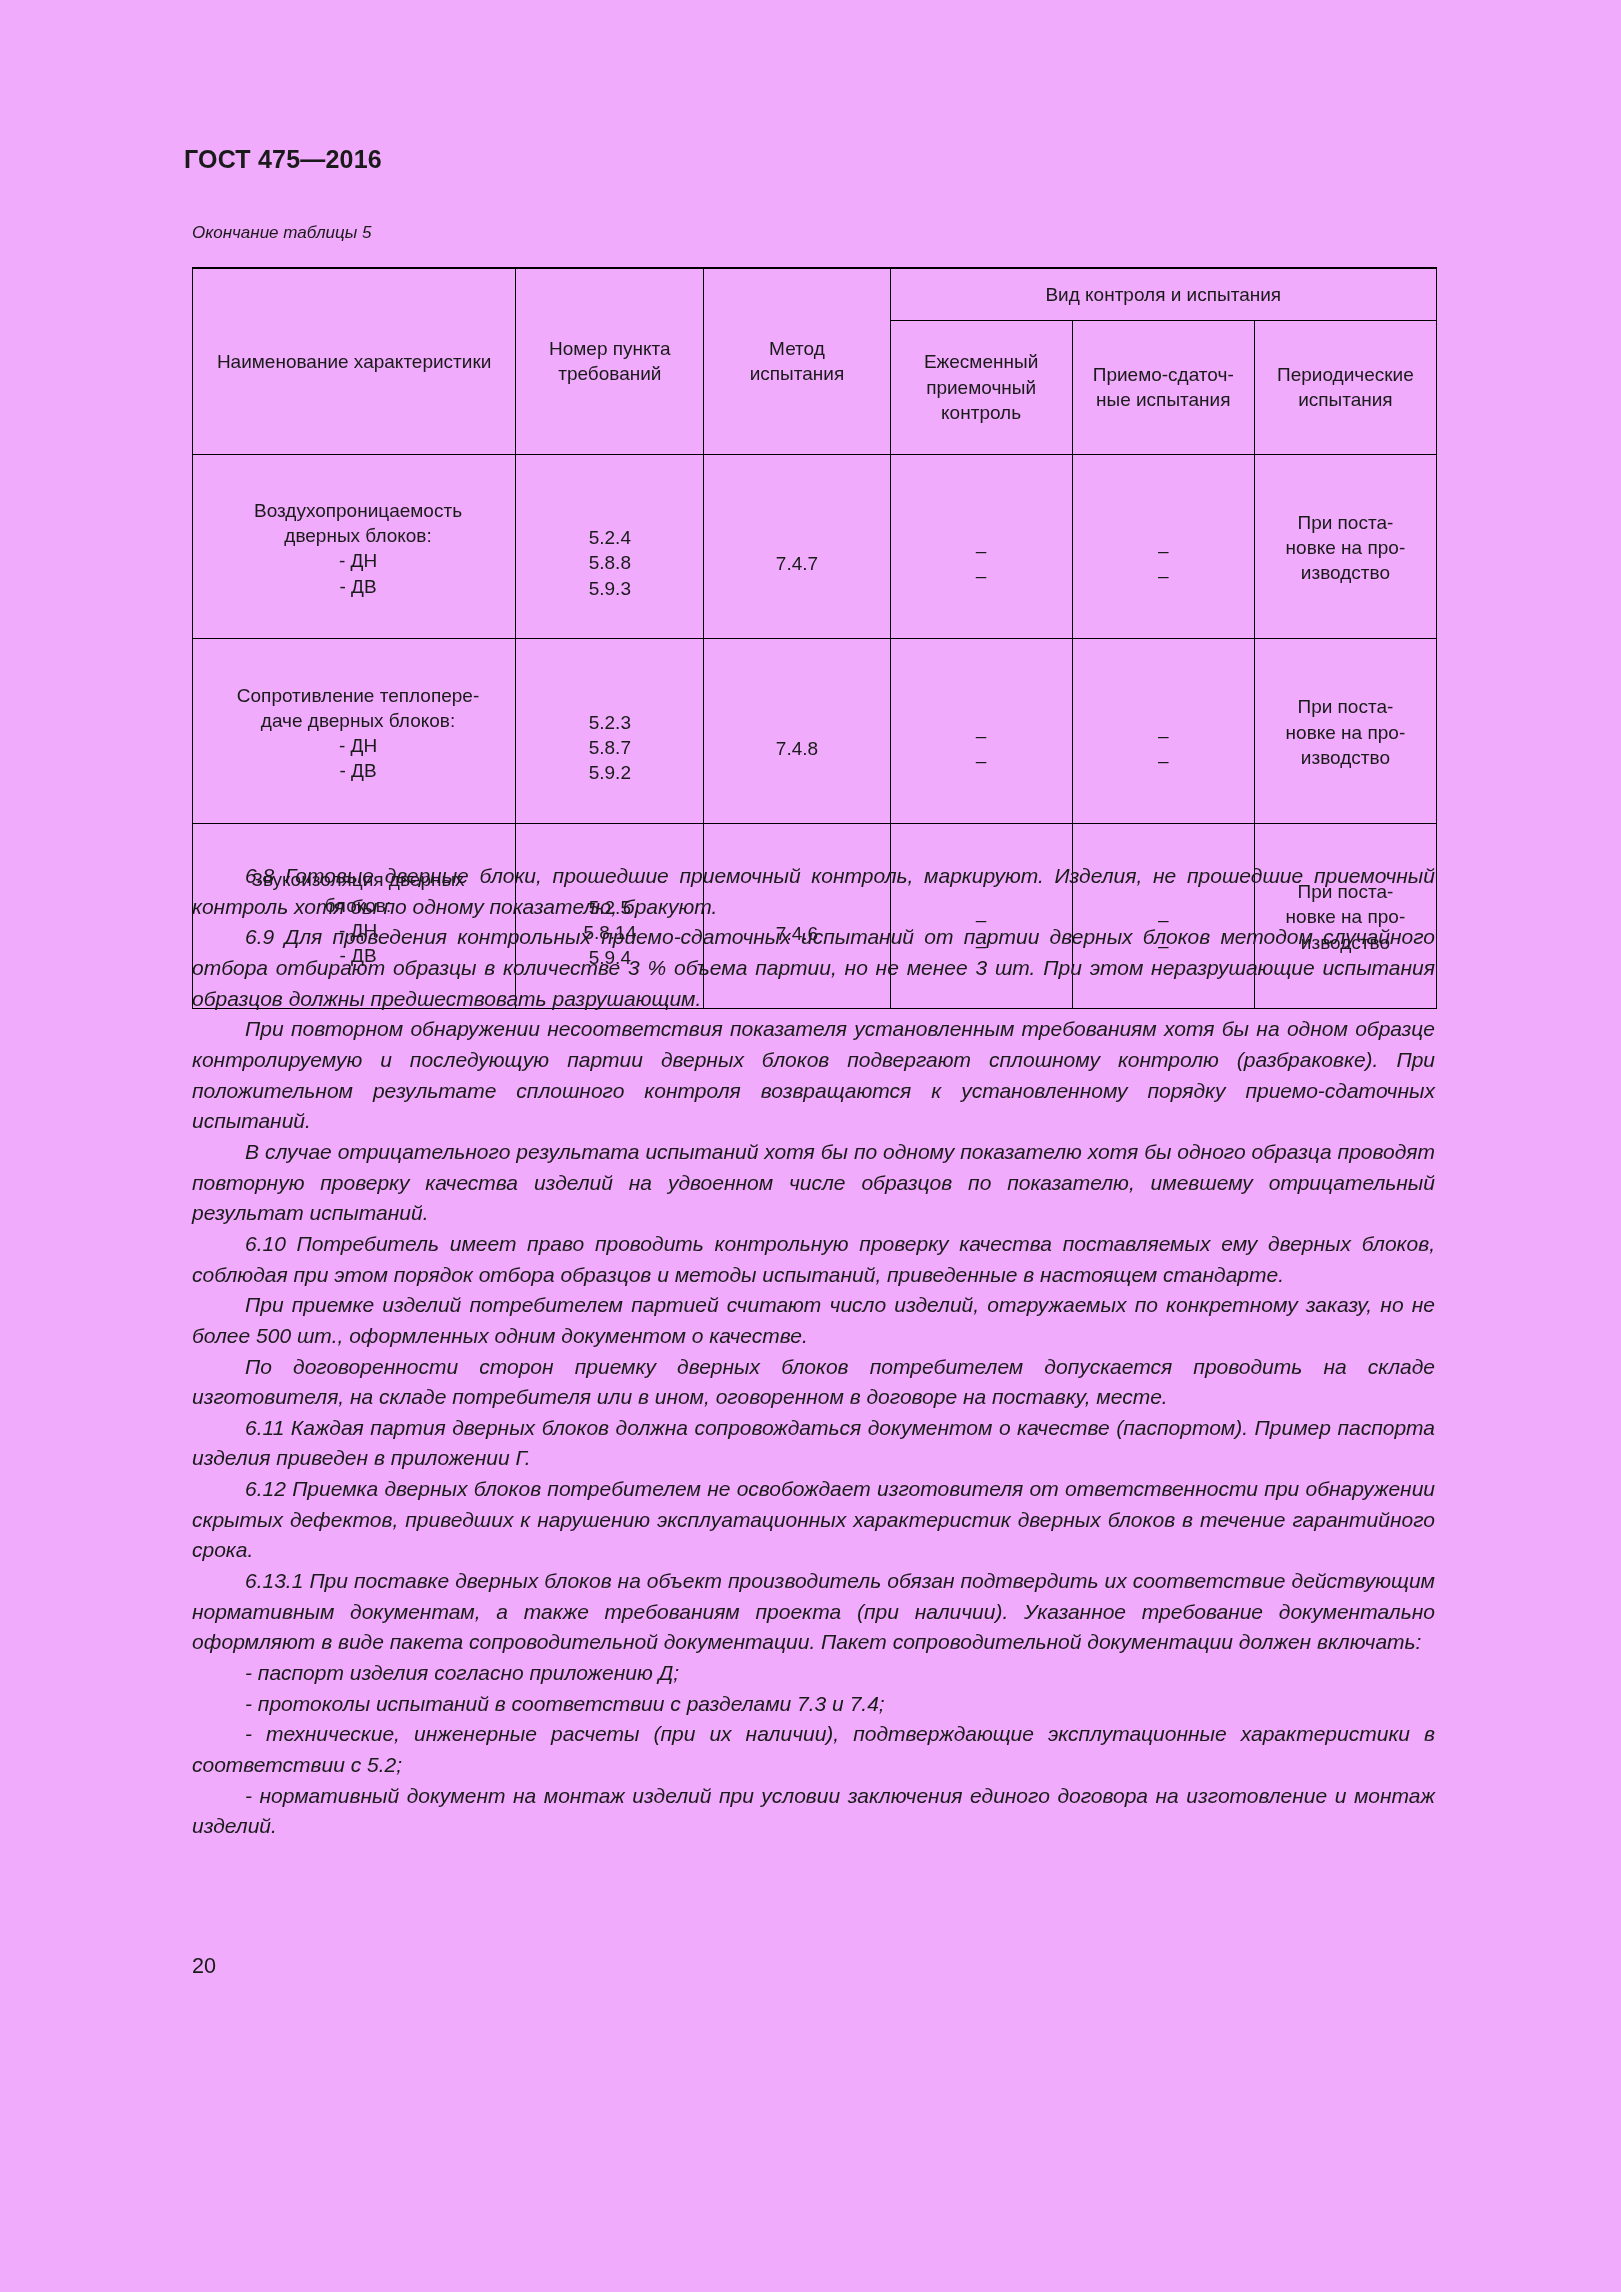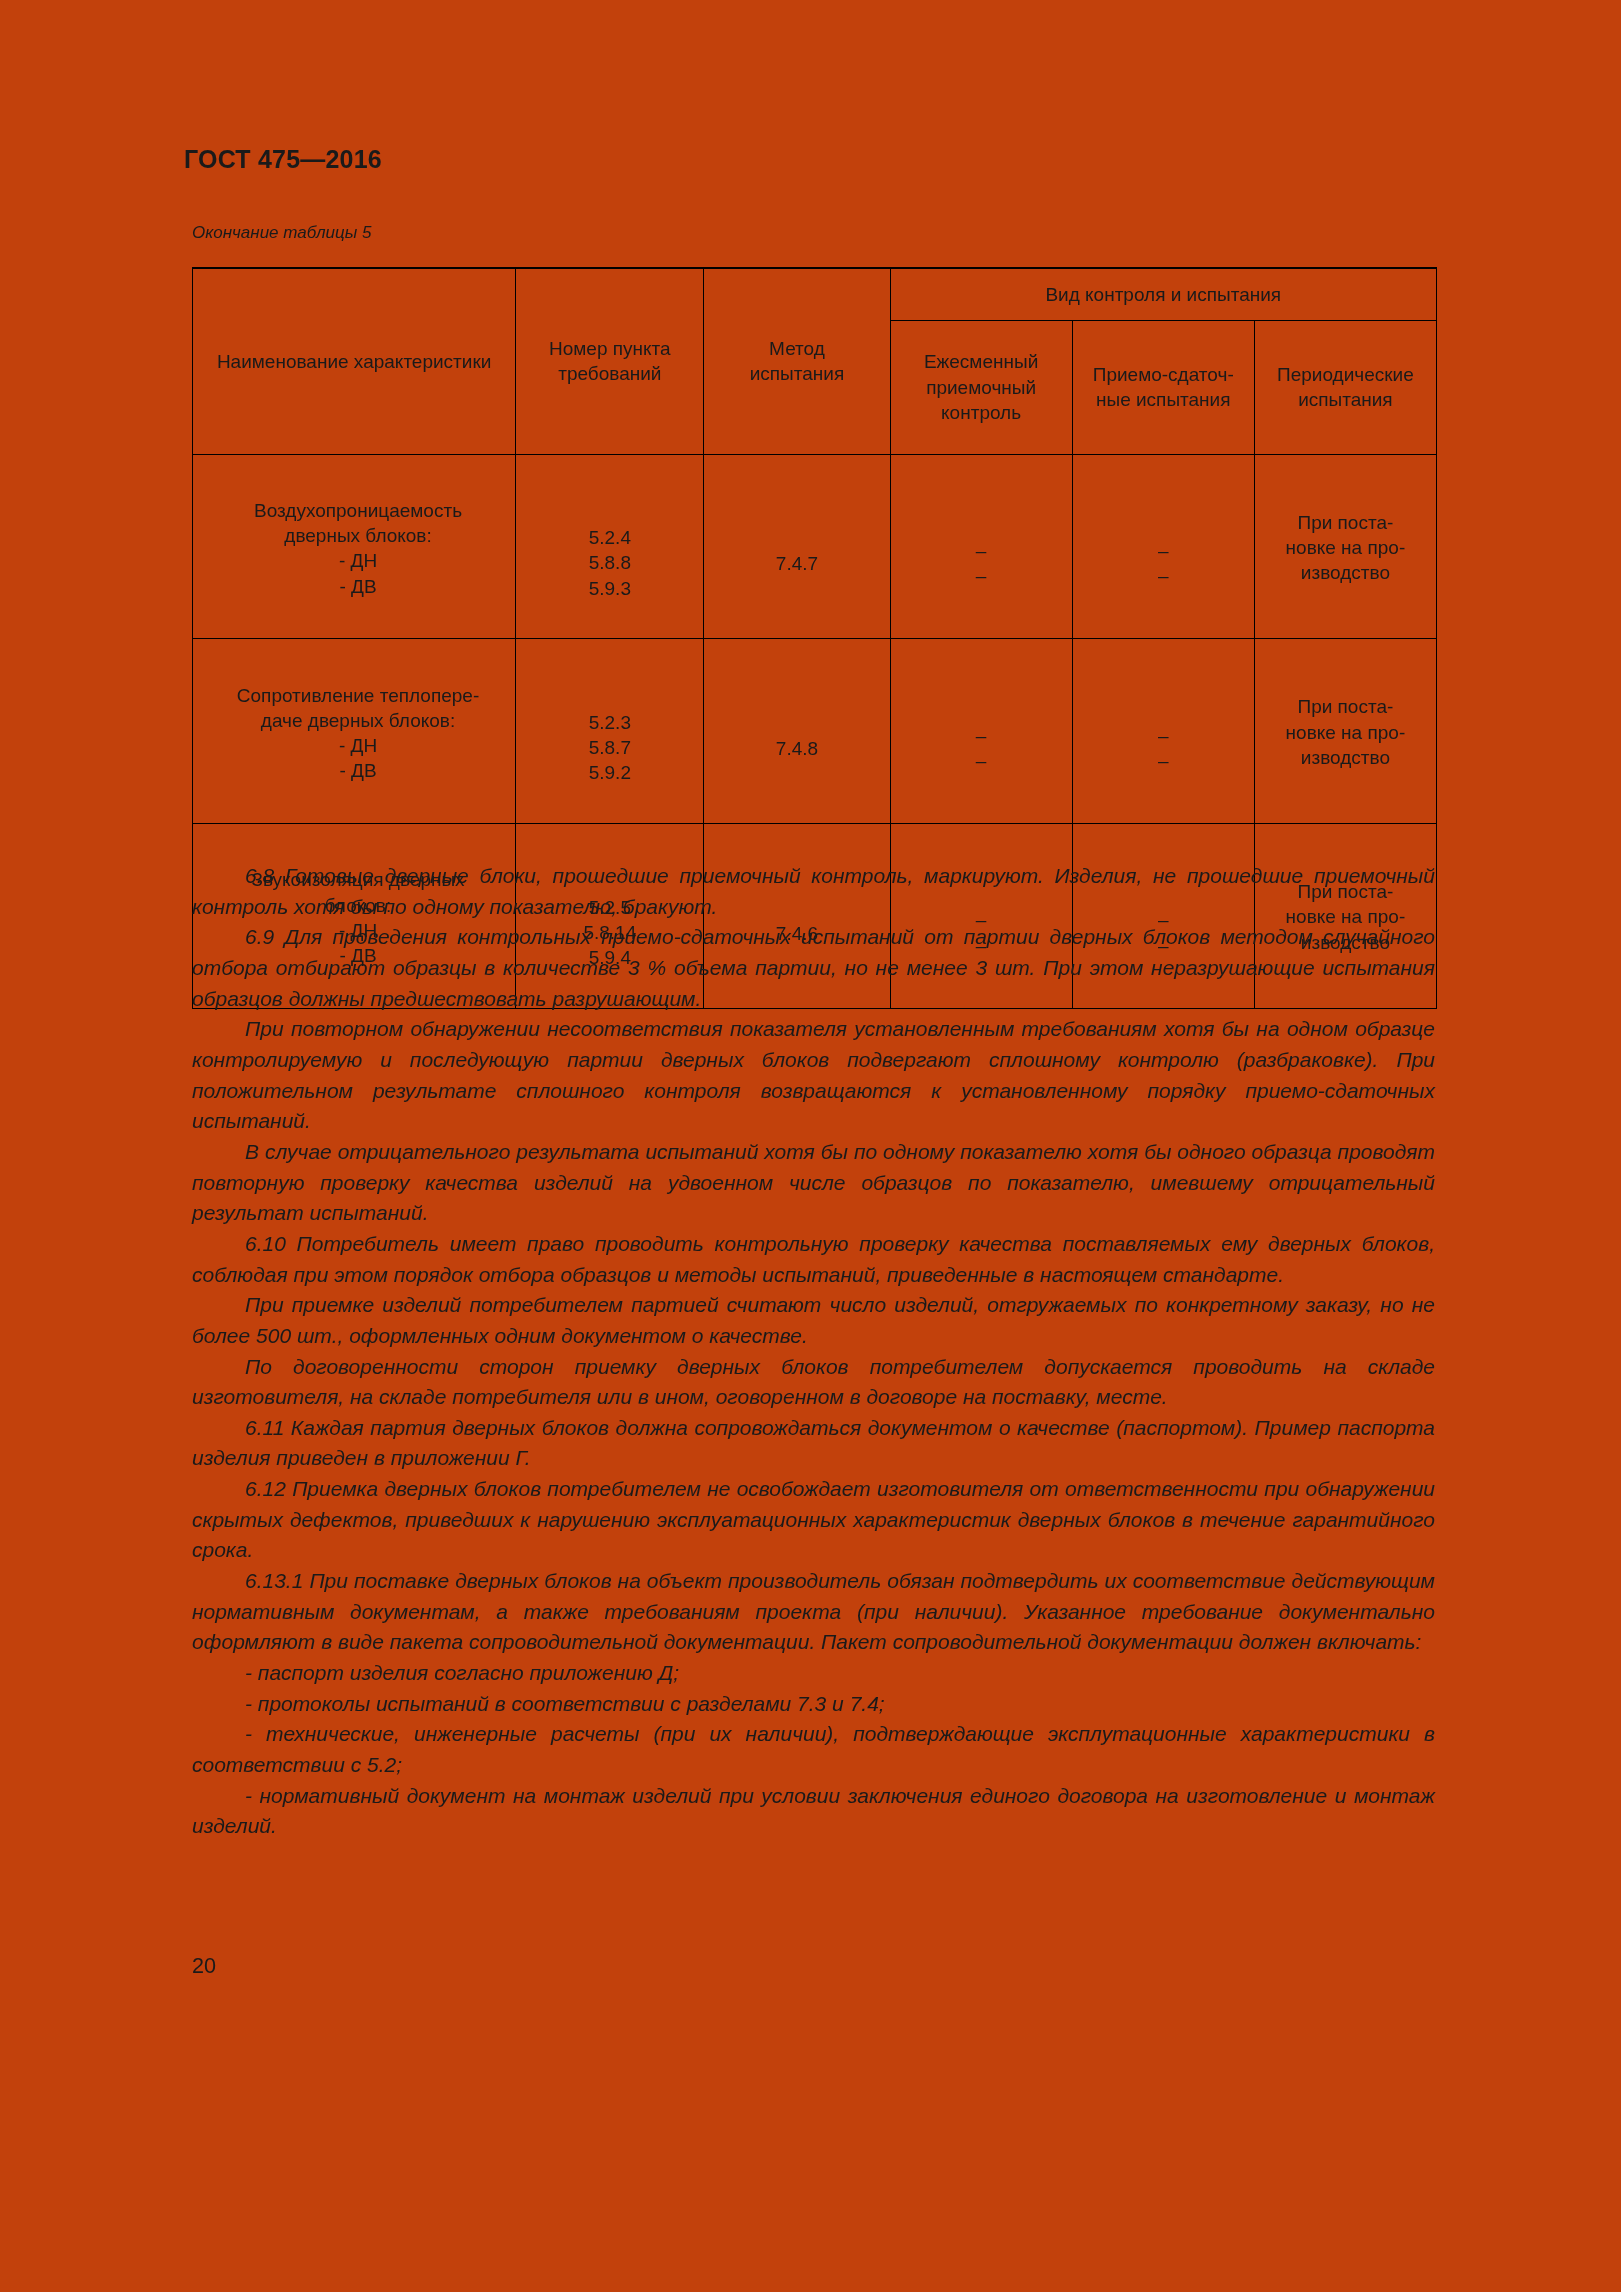--- a/index.html
+++ b/index.html
@@ -4,21 +4,21 @@
 <style>
   html, body {
     margin: 0;
     padding: 0;
     background: #ffffff;
   }
   .page {
     position: relative;
     width: 1621px;
     height: 2293px;
-    background: #c2410c;
+    background: #f0abfc;
     margin: 0 auto;
     font-family: "Liberation Sans", sans-serif;
     color: #1a1a1a;
     box-sizing: border-box;
     overflow: hidden;
   }
 
   
   .doc-header {
     position: absolute;

